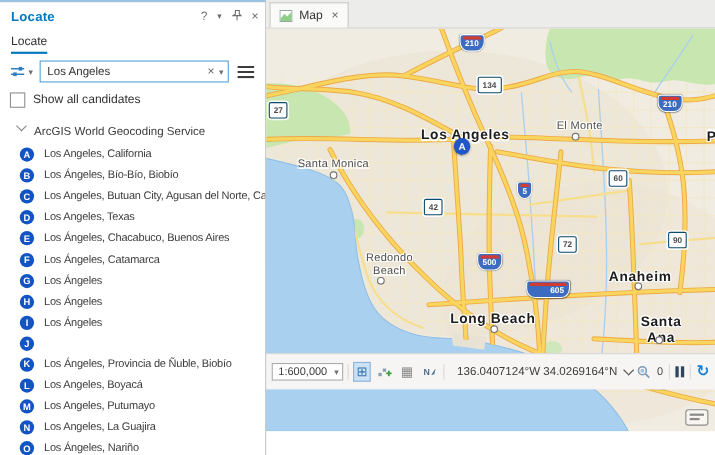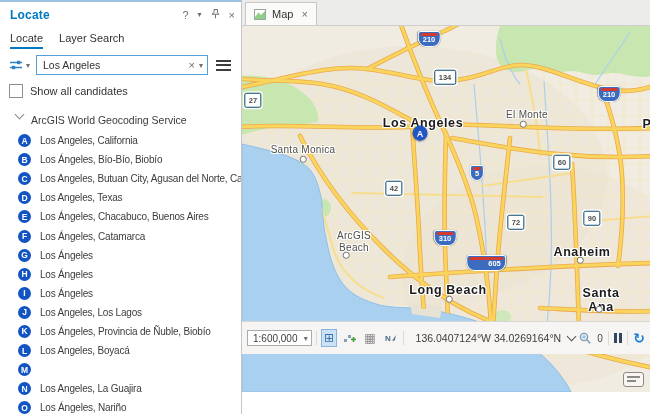--- a/index.html
+++ b/index.html
@@ -106,21 +106,20 @@
             <path d="M3 0.5h3.5v3.2L8 5.2H1L3 3.7z" fill="none" stroke="#6e6e6e" stroke-width="1"></path>
             <line x1="4.5" y1="5.4" x2="4.5" y2="9.3" stroke="#6e6e6e" stroke-width="1"></line>
           </svg>
       </span>
       <span>×</span>
     </span>
   </div>
 
   <div class="tabs">
     <span class="tab active">Locate</span>
-    <span class="tab">Layer Search</span>
   </div>
 
   <div class="toolbar">
     <span class="sliders-btn">
       <svg width="15" height="12" viewBox="0 0 15 12">
         <line x1="1" y1="3.5" x2="13" y2="3.5" stroke="#2f80c3" stroke-width="1.5"></line>
         <rect x="8" y="1.8" width="3.2" height="3.4" fill="#2f80c3"></rect>
         <line x1="1" y1="8.5" x2="13" y2="8.5" stroke="#2f80c3" stroke-width="1.5"></line>
         <rect x="3" y="6.8" width="3.2" height="3.4" fill="#2f80c3"></rect>
       </svg>
@@ -185,35 +184,35 @@
     <span class="result-label">Los Ángeles</span>
   </div>
 
   <div class="result-row">
     <span class="badge">I</span>
     <span class="result-label">Los Ángeles</span>
   </div>
 
   <div class="result-row">
     <span class="badge">J</span>
-    <span class="result-label">Los Angeles, Los Lagos</span>
   </div>
 
   <div class="result-row">
     <span class="badge">K</span>
     <span class="result-label">Los Ángeles, Provincia de Ñuble, Biobío</span>
   </div>
 
   <div class="result-row">
     <span class="badge">L</span>
     <span class="result-label">Los Angeles, Boyacá</span>
   </div>
 
   <div class="result-row">
     <span class="badge">M</span>
+    <span class="result-label">Los Angeles, Putumayo</span>
   </div>
 
   <div class="result-row">
     <span class="badge">N</span>
     <span class="result-label">Los Angeles, La Guajira</span>
   </div>
 
   <div class="result-row">
     <span class="badge">O</span>
     <span class="result-label">Los Ángeles, Nariño</span>
@@ -352,45 +351,45 @@
           <path d="M360,63 C370,90 378,120 380,150 C382,180 380,210 376,240" fill="none" stroke="#f9d55e" stroke-width="3" stroke-linecap="round"></path>
         </g>
     </svg>
 
     <div id="map-overlays">
         <div class="map-label lg" style="left: 181px; top: 97px; position: absolute;">Los Angeles</div>
         <div class="map-label md" style="left: 285px; top: 89px; position: absolute;">El Monte</div>
         <div class="map-dot" style="left: 281px; top: 98px; position: absolute;"></div>
         <div class="map-label md" style="left: 61px; top: 124px; position: absolute;">Santa Monica</div>
         <div class="map-dot" style="left: 61px; top: 133px; position: absolute;"></div>
-        <div class="map-label md" style="left: 112px; top: 215px; position: absolute;">ArcGIS
+        <div class="map-label md" style="left: 112px; top: 215px; position: absolute;">Redondo
 Beach</div>
         <div class="map-dot" style="left: 104px; top: 229px; position: absolute;"></div>
         <div class="map-label lg" style="left: 206px; top: 264px; position: absolute;">Long Beach</div>
         <div class="map-dot" style="left: 207px; top: 273px; position: absolute;"></div>
         <div class="map-label lg" style="left: 340px; top: 226px; position: absolute;">Anaheim</div>
         <div class="map-dot" style="left: 338px; top: 234px; position: absolute;"></div>
         <div class="map-label lg" style="left: 359px; top: 274px; position: absolute;">Santa Ana</div>
         <div class="map-dot" style="left: 357px; top: 283px; position: absolute;"></div>
         <div class="map-label md" style="left: 298px; top: 311px; position: absolute;">Huntington
 Beach</div>
         <div class="map-dot" style="left: 297px; top: 324px; position: absolute;"></div>
         <div class="map-label lg" style="left: 405px; top: 98px; position: absolute;">P</div>
         <div class="i-shield" style="left: 187px; top: 13px; position: absolute;">210</div>
         <div class="i-shield" style="left: 367px; top: 68px; position: absolute;">210</div>
         <div class="i-shield" style="left: 235px; top: 147px; position: absolute;">5</div>
-        <div class="i-shield" style="left: 203px; top: 212px; position: absolute;">310</div>
-        <div class="i-shield" style="left: 244px; top: 237px; position: absolute; padding-left: 21px;">605</div>
+        <div class="i-shield" style="left: 203px; top: 212px; position: absolute;">500</div>
+        <div class="i-shield" style="left: 256px; top: 237px; position: absolute; padding-left: 21px;">605</div>
         <div class="i-shield" style="left: 356px; top: 320px; position: absolute;">405</div>
         <div class="r-shield" style="left: 11px; top: 74px; position: absolute;">27</div>
         <div class="r-shield" style="left: 203px; top: 51px; position: absolute;">134</div>
         <div class="r-shield" style="left: 152px; top: 162px; position: absolute;">42</div>
         <div class="r-shield" style="left: 320px; top: 136px; position: absolute;">60</div>
         <div class="r-shield" style="left: 274px; top: 152px; position: absolute; margin-top: 44px;">72</div>
-        <div class="r-shield" style="left: 350px; top: 192px; position: absolute;">90</div>
+        <div class="r-shield" style="left: 374px; top: 192px; position: absolute;">90</div>
       </div>
     <div class="map-pin" id="map-pin" style="left: 178px; top: 107px;">
       <span>A</span>
     </div>
     <div class="overlay-btn"></div>
   </div>
 
   <div class="statusbar">
     <span class="scale-combo">
       <span class="scale-val">1:600,000</span>

